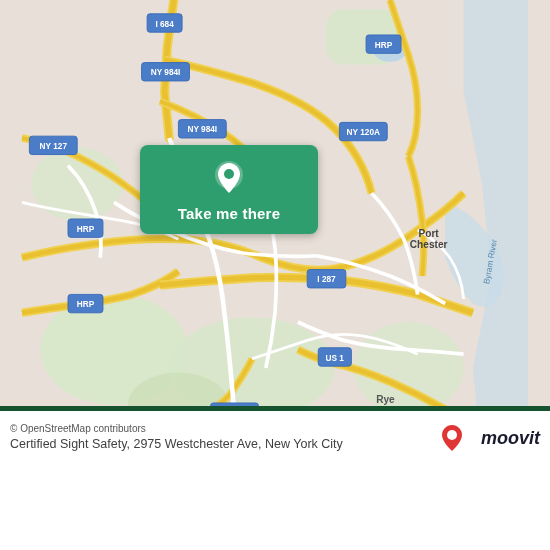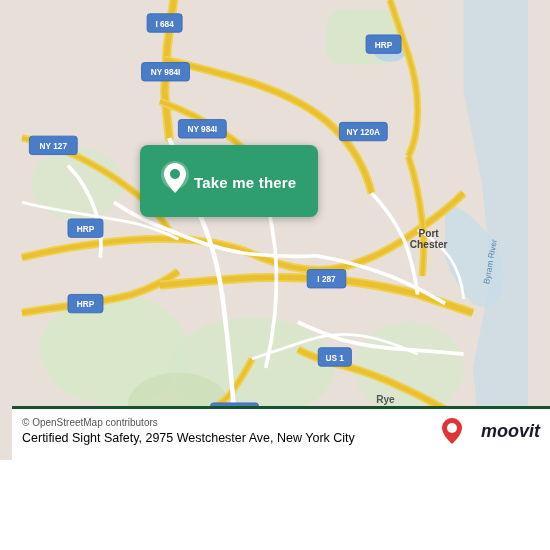--- a/index.html
+++ b/index.html
@@ -29,21 +29,21 @@
 
     
     .take-me-there-btn {
       position: absolute;
       top: 145px;
       left: 140px;
       width: 178px;
       background-color: #2e9e6e;
       border-radius: 8px;
       display: flex;
-      flex-direction: row;
+      flex-direction: column;
       align-items: center;
       padding: 14px 16px 12px;
       cursor: pointer;
       box-shadow: 0 2px 8px rgba(0,0,0,0.3);
       border: none;
       outline: none;
     }
 
     .take-me-there-btn .pin-icon {
       width: 38px;
@@ -60,42 +60,41 @@
 
     
     .bottom-bar {
       position: absolute;
       bottom: 0;
       left: 0;
       right: 0;
       background: white;
       padding: 8px 10px 8px 10px;
       display: flex;
-      align-items: flex-start;
+      align-items: flex-end;
       justify-content: space-between;
-      border-top: 3px solid #14532d;
+      border-top: 5px solid #14532d;
       min-height: 54px;
-      margin-left: 12px;
     }
 
     .bottom-bar-left {
       display: flex;
       flex-direction: column;
       gap: 2px;
       flex: 1;
     }
 
     .osm-credit {
       font-size: 10px;
       color: #555;
     }
 
     .location-title {
       font-size: 12.5px;
-      color: #000000;
+      color: #404040;
       font-weight: 500;
       line-height: 1.3;
     }
 
     .moovit-logo {
       display: flex;
       align-items: center;
       gap: 18px;
       flex-shrink: 0;
     }

